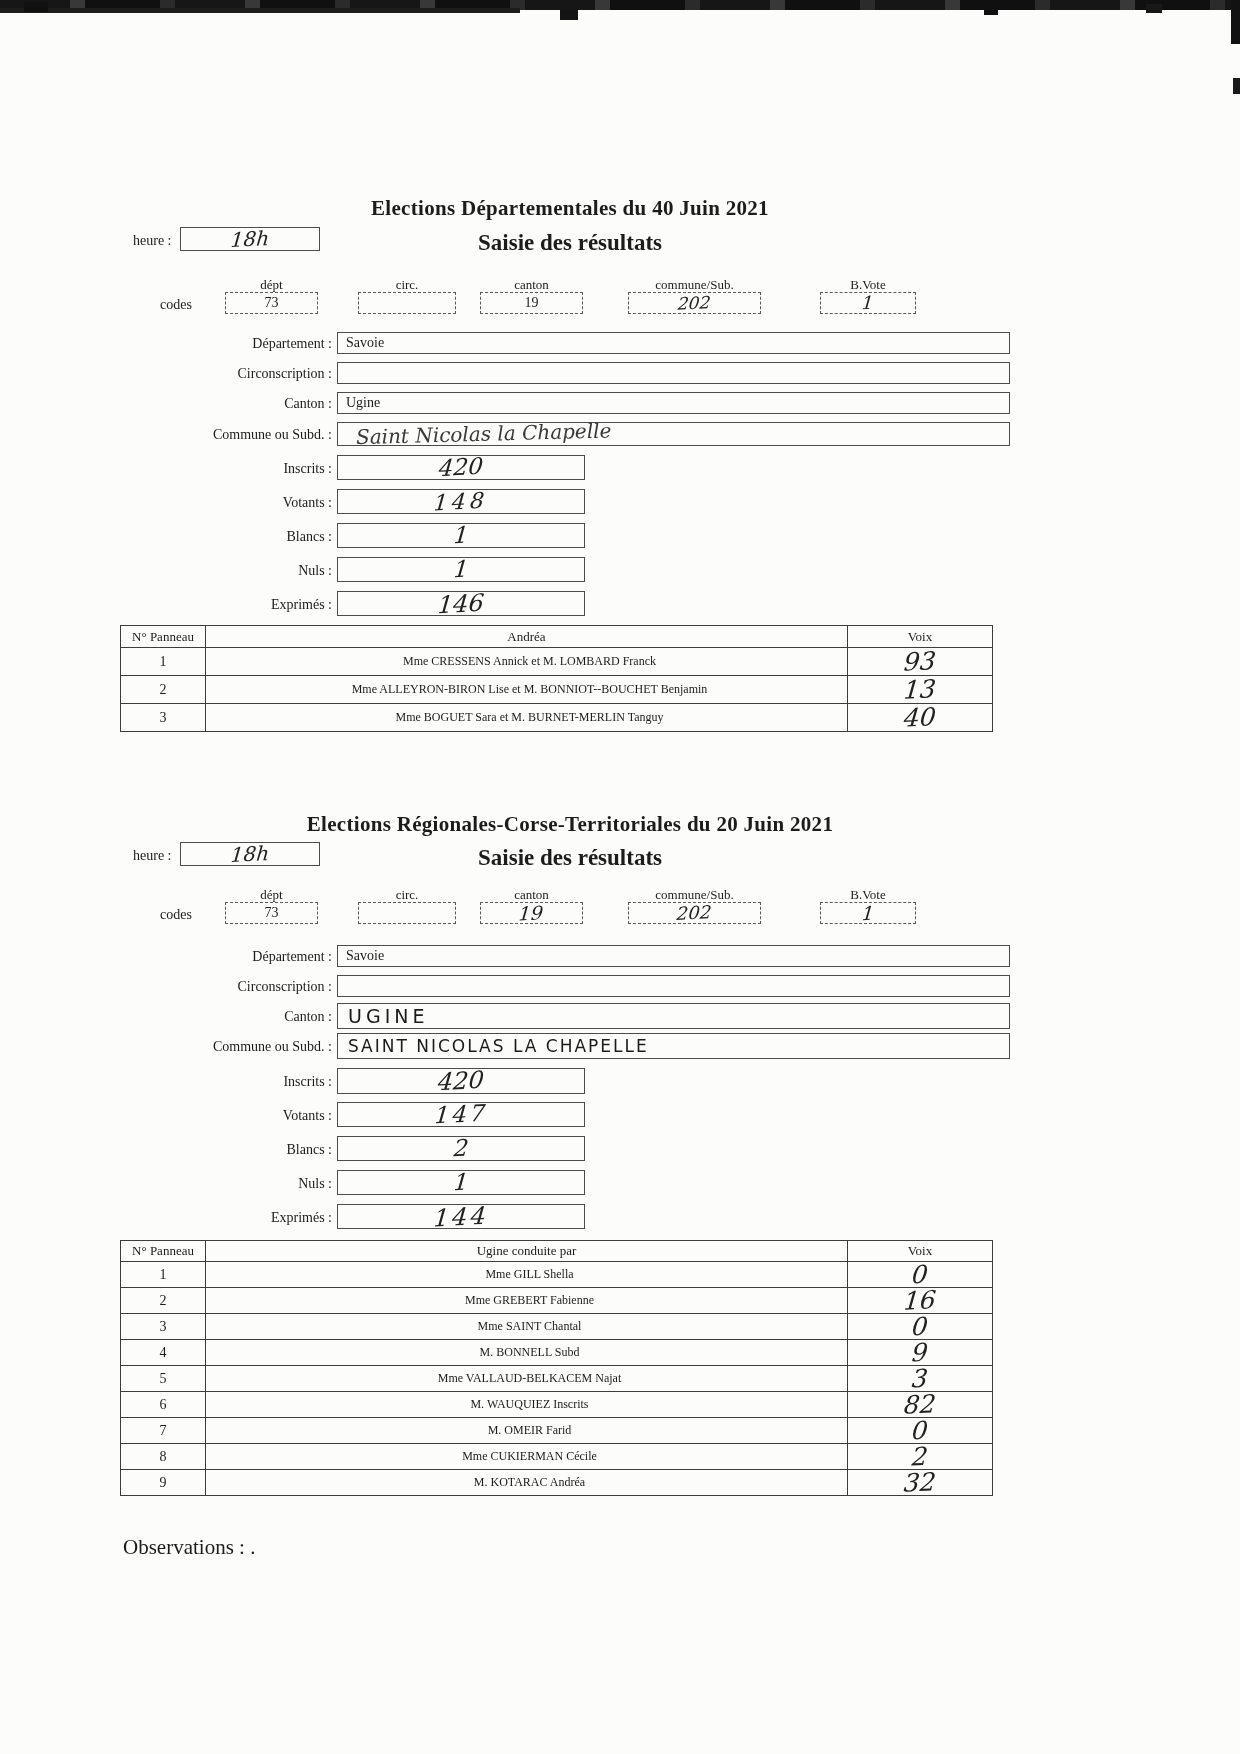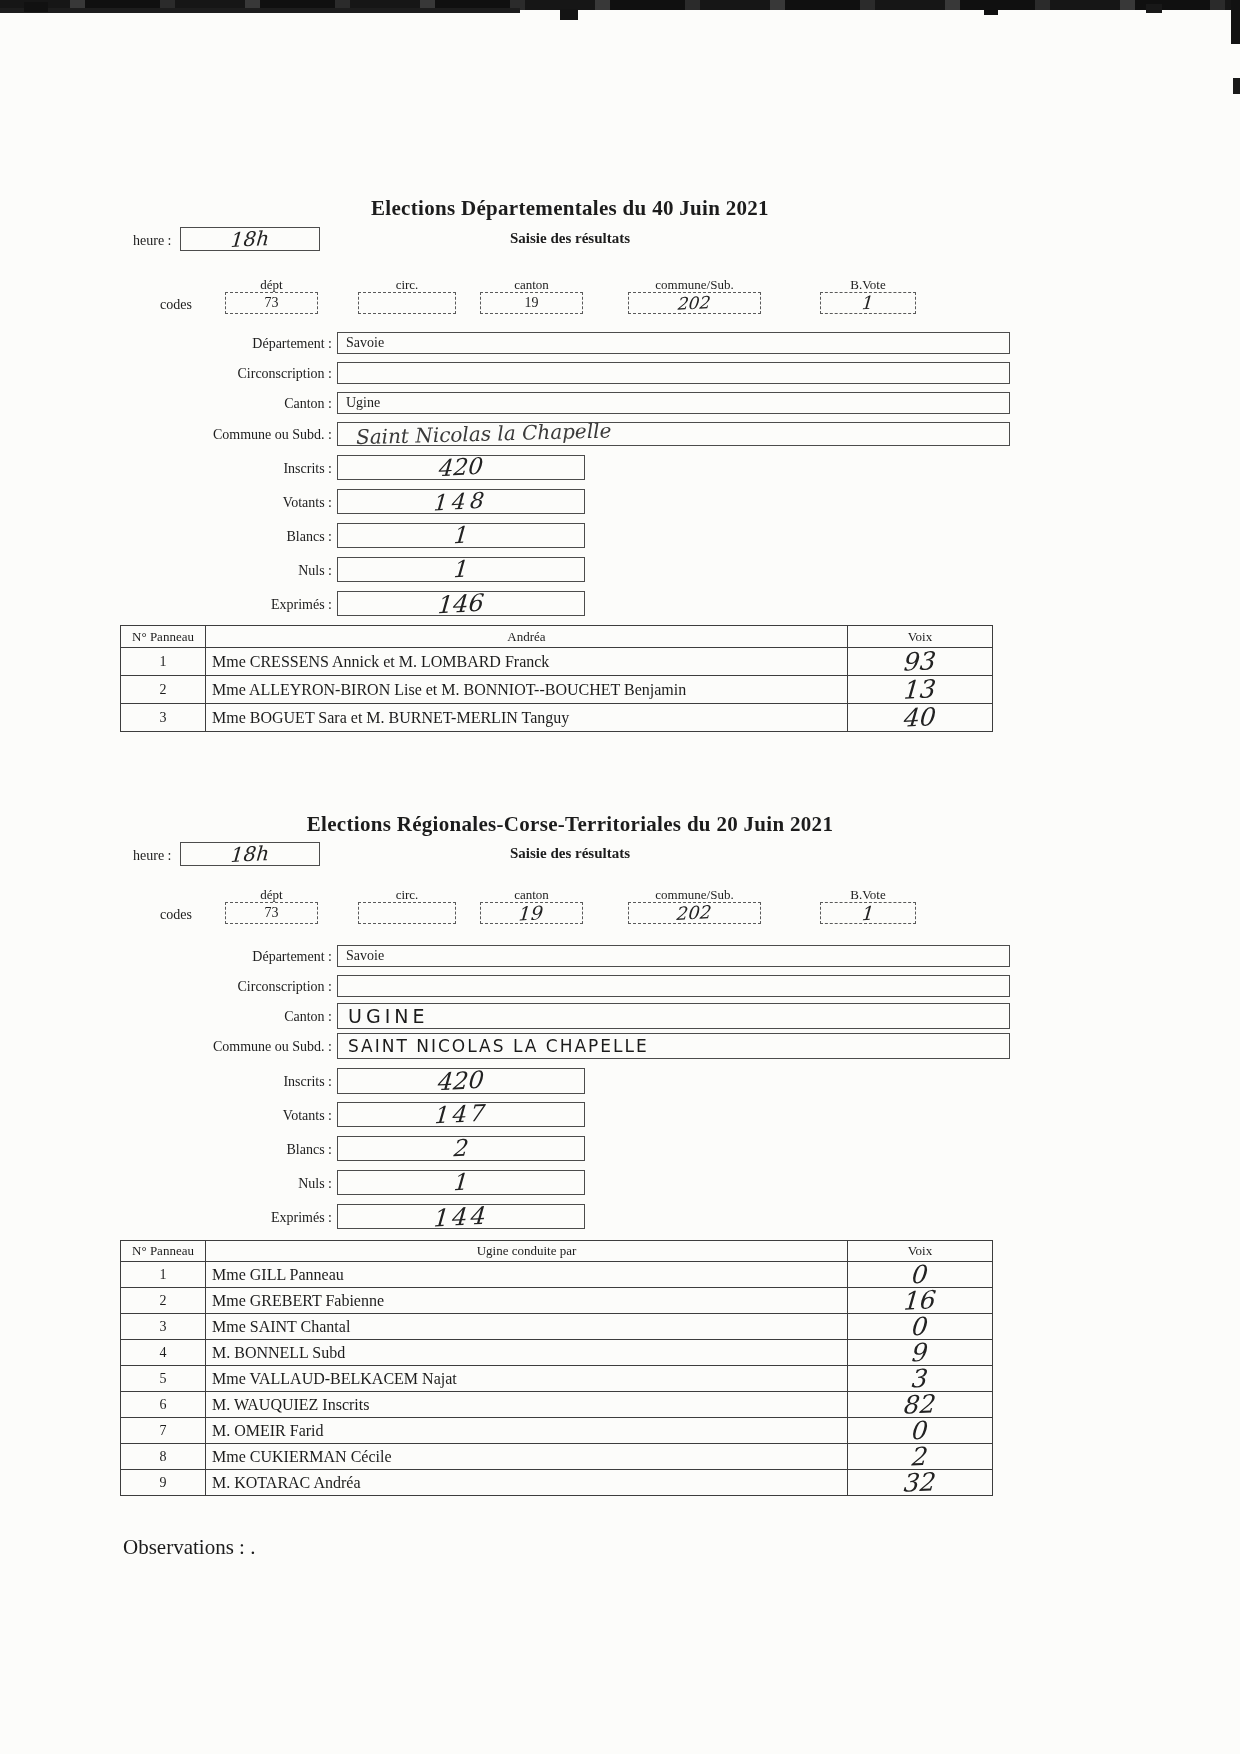--- a/index.html
+++ b/index.html
@@ -5,21 +5,21 @@
   * { margin:0; padding:0; box-sizing:border-box; }
   html,body { background:#e9e9e9; }
   .page {
     position:relative; width:1240px; height:1754px;
     background:#fcfcfa; color:#1c1c1c;
     font-family:"Liberation Serif", serif;
     overflow:hidden;
   }
   .art { position:absolute; }
   .title { position:absolute; font-weight:bold; font-size:21px; text-align:center; letter-spacing:.3px; }
-  .subtitle { position:absolute; font-weight:bold; font-size:15px; text-align:center; }
+  .subtitle { position:absolute; font-weight:bold; font-size:23px; text-align:center; }
   .lab { position:absolute; font-size:14px; white-space:nowrap; }
   .labr { position:absolute; left:120px; width:212px; text-align:right; font-size:14px; white-space:nowrap; }
   .clab { position:absolute; font-size:13px; text-align:center; }
   .box { position:absolute; border:1px solid #4c4c4c; background:transparent; }
   .box-d { border:1px dashed #5a5a5a; }
   .fld { display:flex; align-items:center; overflow:visible; }
   .cen { justify-content:center; }
   .pval { font-size:14px; padding-left:8px; white-space:nowrap; }
   .pcen { font-size:14px; width:100%; text-align:center; }
   .hw {
@@ -32,21 +32,21 @@
     display:inline-block; transform:rotate(-1.5deg); line-height:1; white-space:nowrap;
   }
   .hw-caps {
     font-family:"DejaVu Sans", sans-serif; font-style:normal; color:#1b1b1b;
     display:inline-block; line-height:1; white-space:nowrap;
   }
   table.results { position:absolute; border-collapse:collapse; table-layout:fixed; background:transparent; }
   .results th, .results td { border:1px solid #3d3d3d; font-weight:normal; overflow:visible; }
   .results th { font-size:13px; text-align:center; padding:2px 4px; }
   .td-num { font-size:14px; text-align:center; }
-  .td-name { font-size:16px; text-align:left; padding-left:6px; white-space:nowrap; }
+  .td-name { font-size:12px; text-align:center; padding-left:6px; white-space:nowrap; }
   .td-voix { text-align:center; }
   .hw-voix { font-size:25px; }
   .obs { position:absolute; font-size:21px; }
 </style>
 </head>
 <body>
 
 <div class="page">
 
   <div class="art" style="left:0;top:0;width:1240px;height:10px;background:repeating-linear-gradient(90deg,#161616 0 70px,#383838 70px 85px,#101010 85px 160px,#2b2b2b 160px 175px);"></div>
@@ -254,21 +254,21 @@
       <thead>
         <tr>
           <th style="height:20px;">N° Panneau</th>
           <th>Ugine conduite par</th>
           <th>Voix</th>
         </tr>
       </thead>
       <tbody>
         <tr>
           <td class="td-num" style="height:26px;">1</td>
-          <td class="td-name">Mme GILL Panneau</td>
+          <td class="td-name">Mme GILL Shella</td>
           <td class="td-voix"><span class="hw hw-voix">0</span></td>
         </tr>
         <tr>
           <td class="td-num" style="height:26px;">2</td>
           <td class="td-name">Mme GREBERT Fabienne</td>
           <td class="td-voix"><span class="hw hw-voix">16</span></td>
         </tr>
         <tr>
           <td class="td-num" style="height:26px;">3</td>
           <td class="td-name">Mme SAINT Chantal</td>

